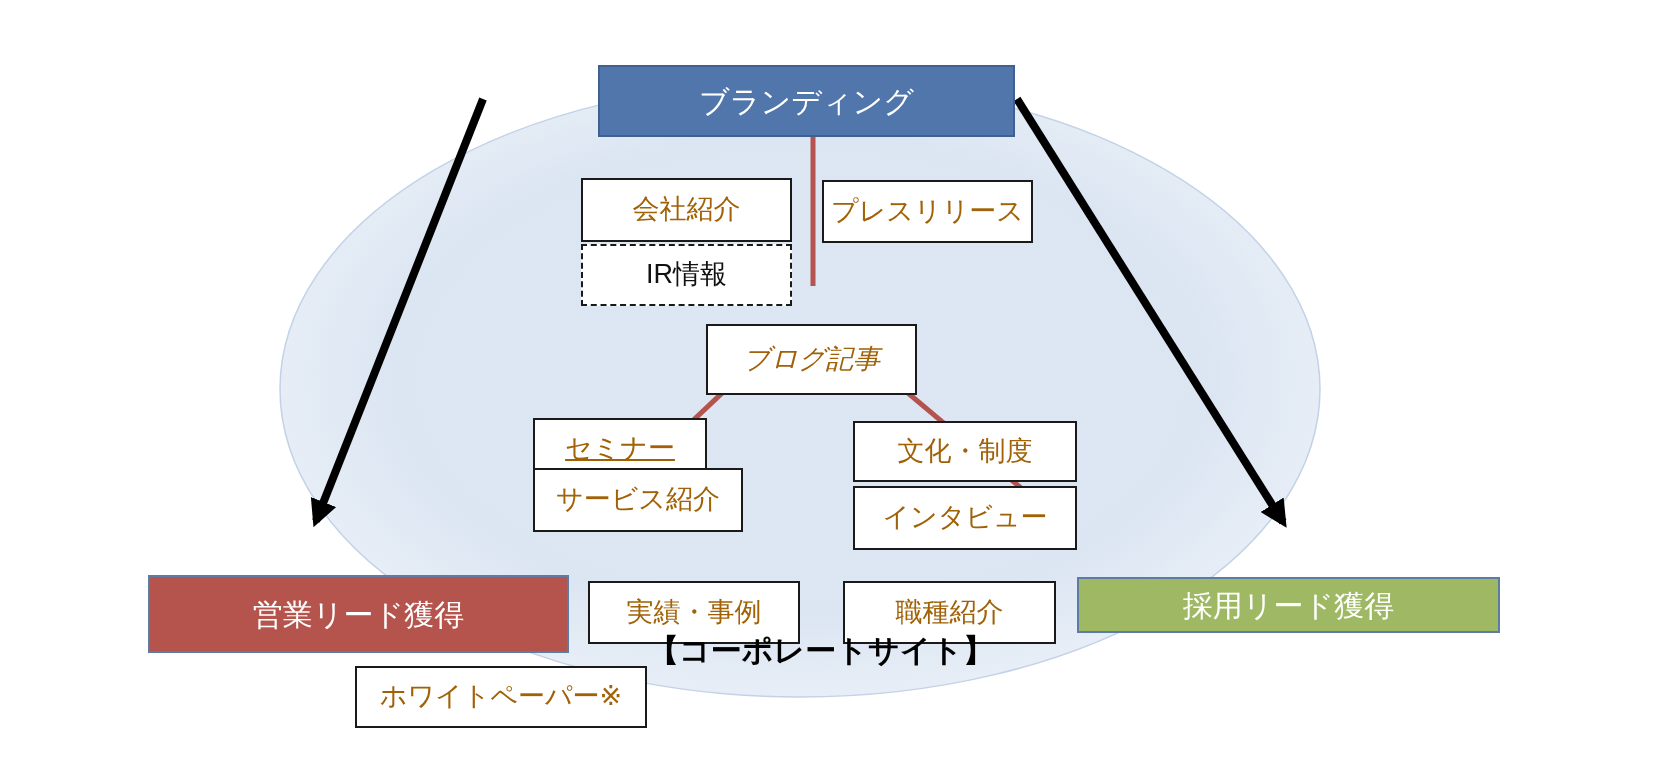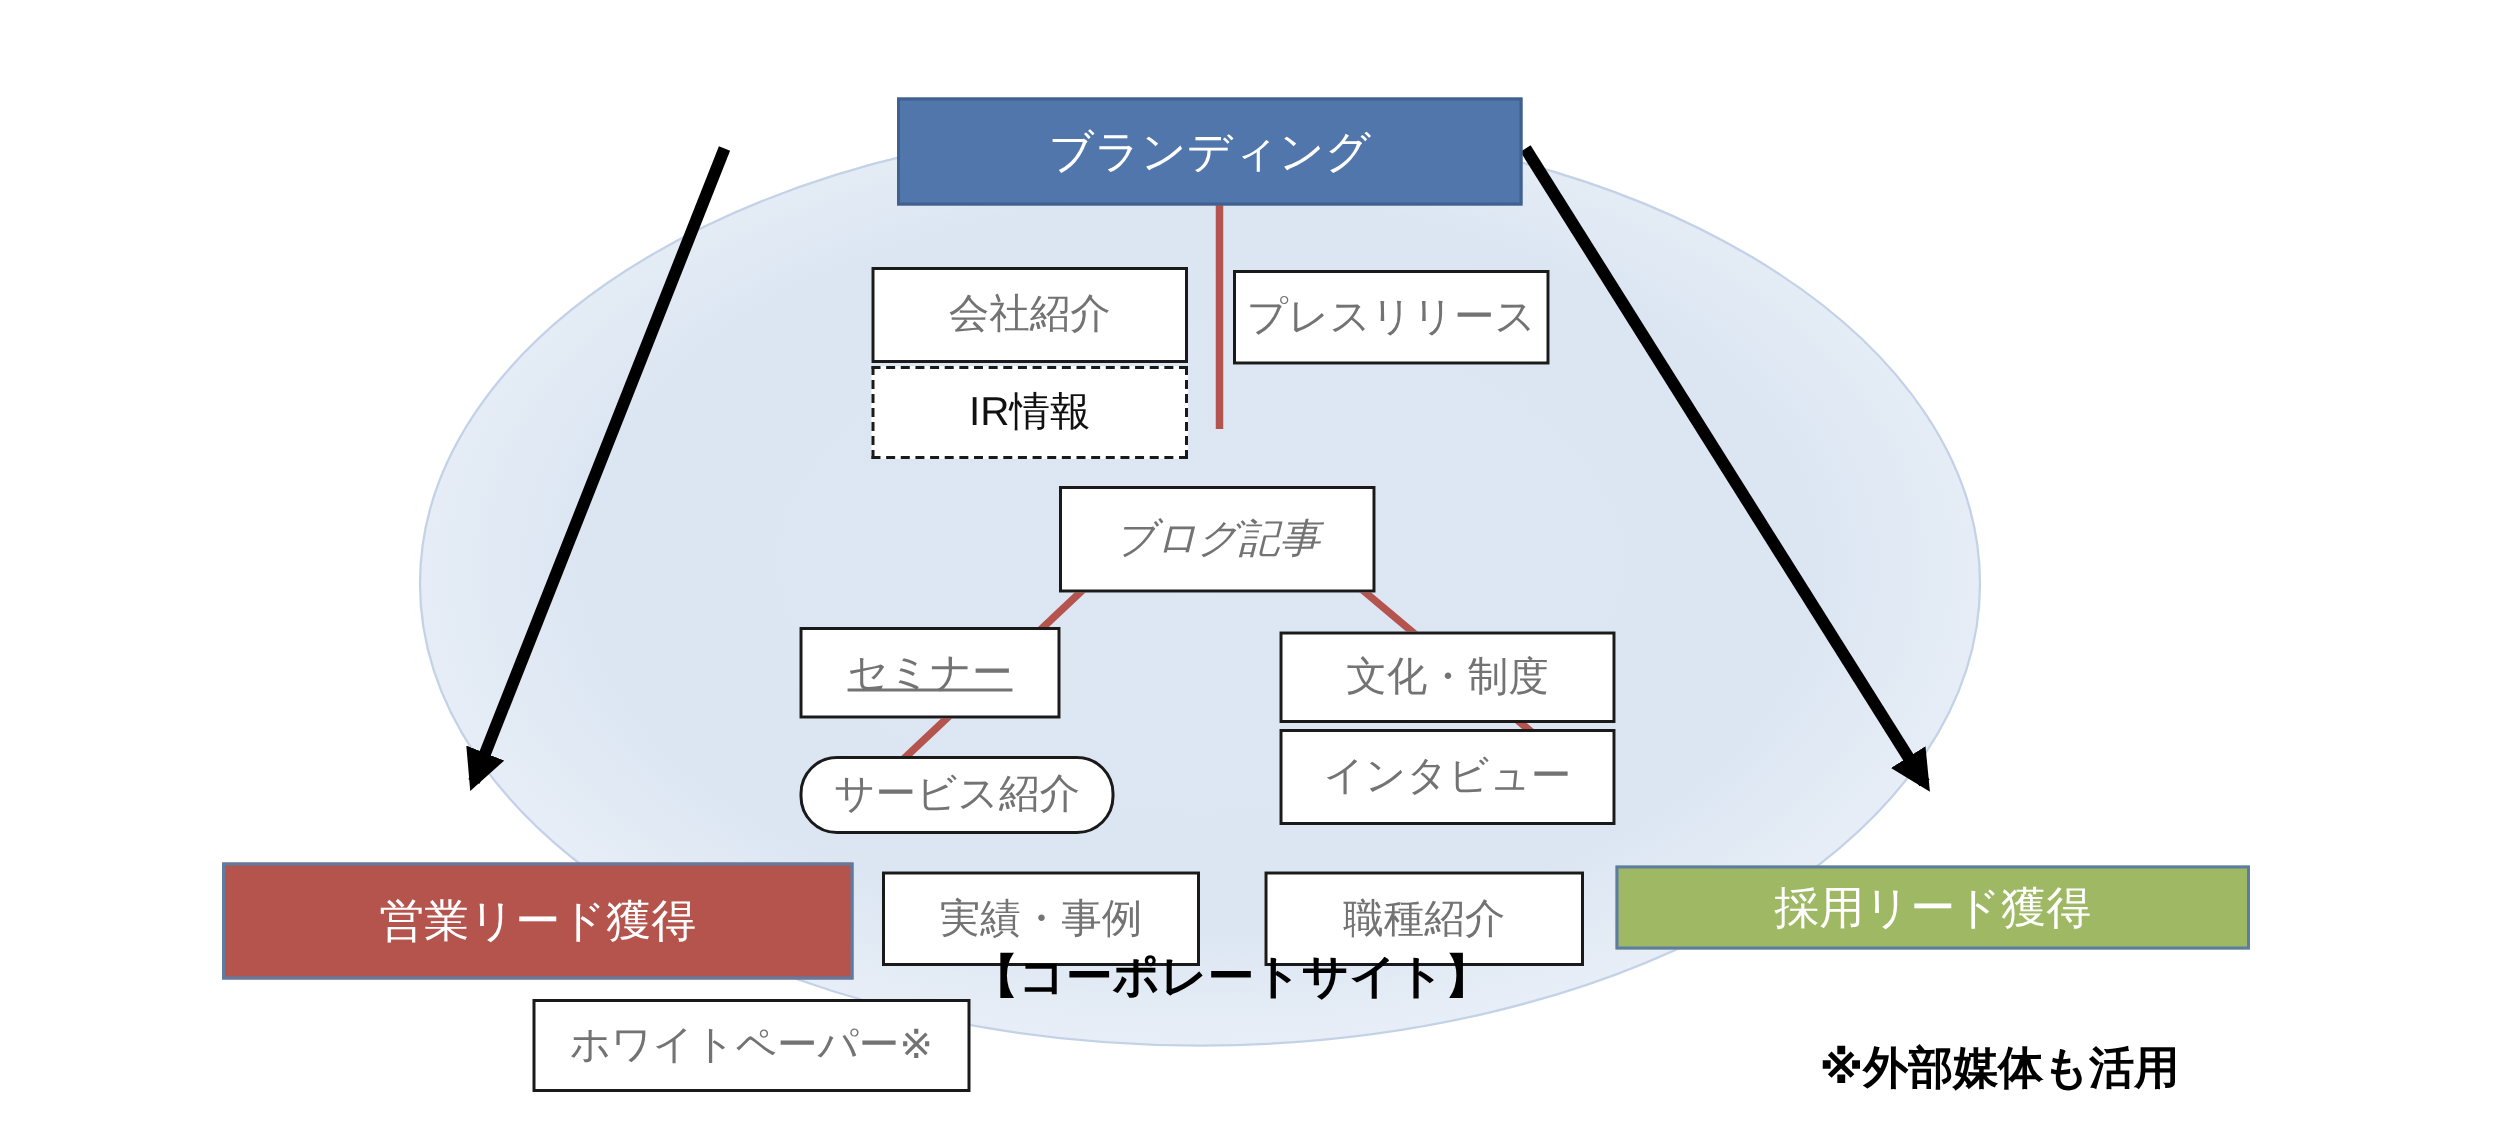--- a/index.html
+++ b/index.html
@@ -27,21 +27,21 @@
     align-items: center;
     justify-content: center;
     text-align: center;
     z-index: 2;
     line-height: 1.1;
     margin-top: 40px;
   }
   .node.white {
     background: #ffffff;
     border: 2px solid #1a1a1a;
-    color: #737373;
+    color: #a16207;
     font-size: 27px;
   }
   .node.dashed {
     background: #ffffff;
     border: 2px dashed #1a1a1a;
     color: #111111;
     font-size: 27px;
   }
   .node.blue {
     background: #5176ac;
@@ -83,21 +83,21 @@
     text-align: left;
   }
   
   #n-branding        { left: 598px;  top: 25px;  width: 417px; height: 72px; }
   #n-company-intro   { left: 581px;  top: 138px; width: 211px; height: 64px; }
   #n-press-release   { left: 822px;  top: 140px; width: 211px; height: 63px; }
   #n-ir-info         { left: 581px;  top: 204px; width: 211px; height: 62px; }
   #n-blog            { left: 706px;  top: 284px; width: 211px; height: 71px; font-style: italic; }
   #n-seminar         { left: 533px;  top: 378px; width: 174px; height: 61px; text-decoration: underline; }
   #n-culture         { left: 853px;  top: 381px; width: 224px; height: 61px; }
-  #n-service-intro   { left: 533px;  top: 464px; width: 210px; height: 52px; border-radius: 25px; }
+  #n-service-intro   { left: 533px;  top: 428px; width: 210px; height: 64px; }
   #n-interview       { left: 853px;  top: 446px; width: 224px; height: 64px; }
   #n-sales-lead      { left: 148px;  top: 535px; width: 421px; height: 78px; }
   #n-case-studies    { left: 588px;  top: 541px; width: 212px; height: 63px; }
   #n-job-intro       { left: 843px;  top: 541px; width: 213px; height: 63px; font-family: Liberation Serif, serif; }
   #n-recruit-lead    { left: 1077px; top: 537px; width: 423px; height: 56px; }
   #n-whitepaper      { left: 355px;  top: 626px; width: 292px; height: 62px; }
   #n-job-requirements{ left: 983px;  top: 626px; width: 250px; height: 63px; }
 </style>
 </head>
 <body>
@@ -153,15 +153,14 @@
 
   <div id="n-job-intro" class="node white">職種紹介</div>
 
   <div id="n-recruit-lead" class="node green">採用リード獲得</div>
 
   <div id="n-whitepaper" class="node white">ホワイトペーパー※</div>
 
 
   <div class="caption site">【コーポレートサイト】</div>
 
-  <div class="caption footnote">※外部媒体も活用</div>
 
 </div>
 
 </body></html>

